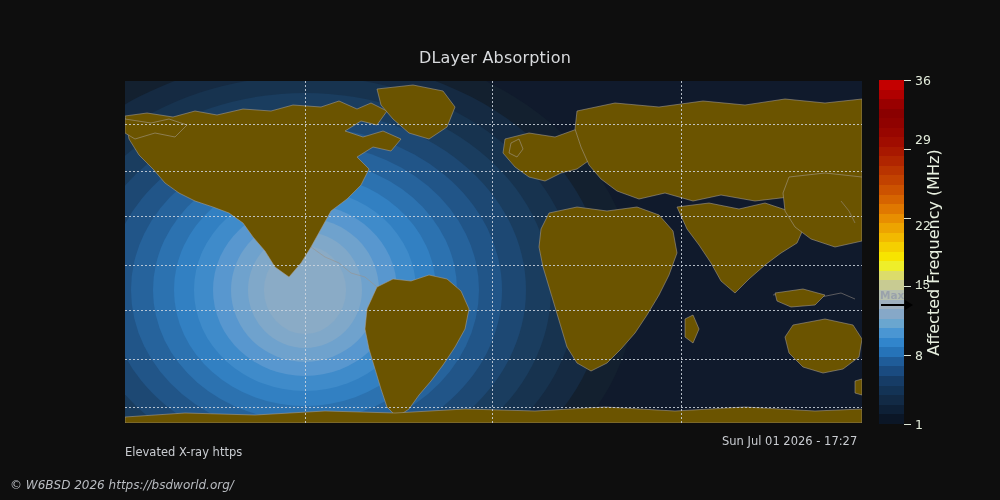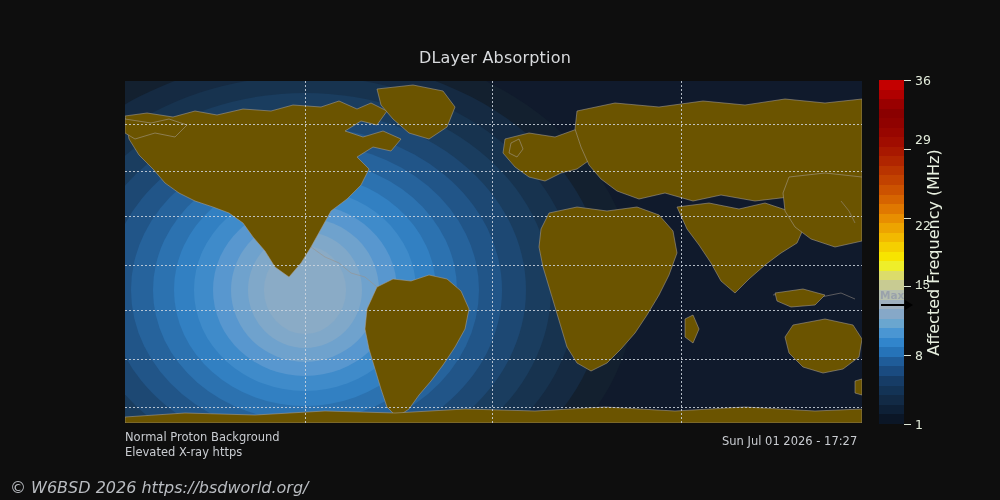--- a/index.html
+++ b/index.html
@@ -51,21 +51,21 @@
   #maxmark .marrow{position:absolute;left:2px;top:12px;width:26px;height:2px;background:#000;}
   #maxmark .mhead{position:absolute;left:26px;top:8px;width:0;height:0;
      border-top:5px solid transparent;border-bottom:5px solid transparent;
      border-left:8px solid #000;}
 
   
   .note{position:absolute;color:#c9ccd1;font-size:11.5px;}
   #note1{left:125px;top:430px;}
   #note2{left:125px;top:445px;}
   #stamp{position:absolute;left:722px;top:434px;color:#c9ccd1;font-size:11.5px;}
-  #copy{position:absolute;left:10px;top:478px;color:#b9bcc1;font-size:16px;
+  #copy{position:absolute;left:10px;top:478px;color:#b9bcc1;font-size:12px;
         font-style:italic;}
 </style>
 </head>
 <body>
 
 <div id="root">
 
   <div id="title">DLayer Absorption</div>
 
   <div id="map-wrap">
@@ -212,18 +212,17 @@
     </div>
   <div id="cb-label">
     <span>Affected Frequency (MHz)</span>
   </div>
   <div id="maxmark" style="top: 292px; font-weight: bold;">
     <div class="mtxt">Max</div>
     <div class="marrow"></div>
     <div class="mhead"></div>
   </div>
 
-  <div class="note" id="note1">Normal Proton Background</div>
   <div class="note" id="note2">Elevated X-ray https</div>
   <div id="stamp">Sun Jul 01 2026 - 17:27</div>
   <div id="copy">© W6BSD 2026 https://bsdworld.org/</div>
 
 </div>
 
 </body></html>

